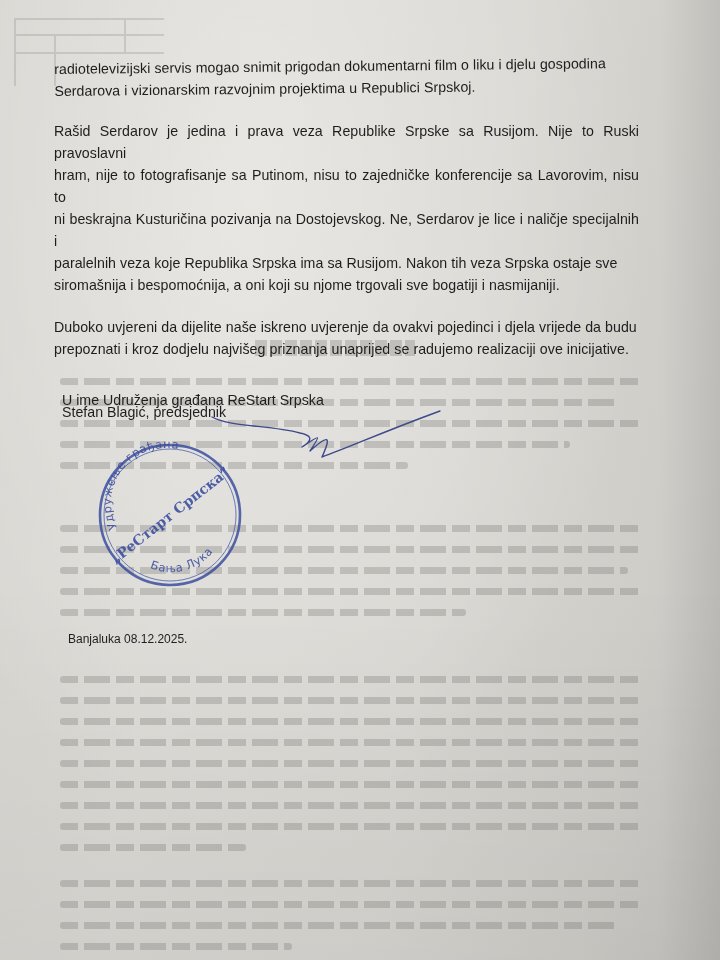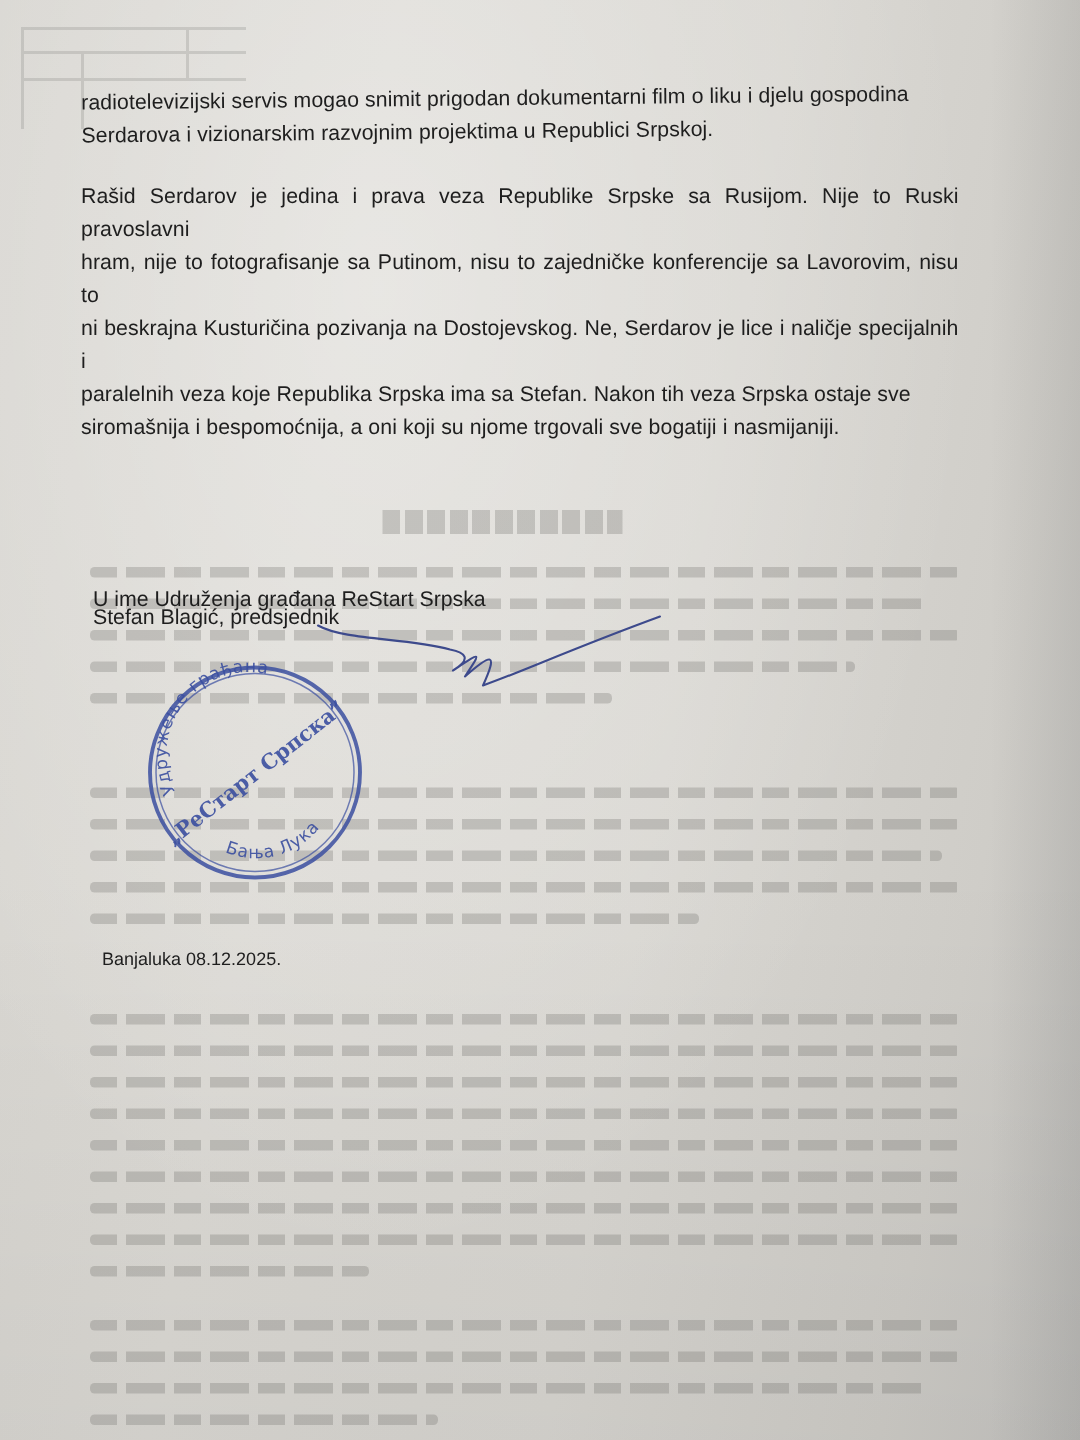--- a/index.html
+++ b/index.html
@@ -96,24 +96,28 @@
 <div class="letter">
   <p class="p1">
     <span>radiotelevizijski servis mogao snimit prigodan dokumentarni film o liku i djelu gospodina</span><br>
     <span>Serdarova i vizionarskim razvojnim projektima u Republici Srpskoj.</span>
   </p>
   <div class="gap-sm"></div>
   <p>
     <span>Rašid Serdarov je jedina i prava veza Republike Srpske sa Rusijom. Nije to Ruski pravoslavni</span><br>
     <span>hram, nije to fotografisanje sa Putinom, nisu to zajedničke konferencije sa Lavorovim, nisu to</span><br>
     <span>ni beskrajna Kusturičina pozivanja na Dostojevskog. Ne, Serdarov je lice i naličje specijalnih i</span><br>
-    <span>paralelnih veza koje Republika Srpska ima sa Stefan. Nakon tih veza Srpska ostaje sve</span><br>
+    <span>paralelnih veza koje Republika Srpska ima sa Rusijom. Nakon tih veza Srpska ostaje sve</span><br>
     <span>siromašnija i bespomoćnija, a oni koji su njome trgovali sve bogatiji i nasmijaniji.</span>
   </p>
   <div class="gap-md"></div>
+  <p>
+    <span>Duboko uvjereni da dijelite naše iskreno uvjerenje da ovakvi pojedinci i djela vrijede da budu</span><br>
+    <span>prepoznati i kroz dodjelu najvišeg priznanja unaprijed se radujemo realizaciji ove inicijative.</span>
+  </p>
   <div class="gap-md"></div>
 </div>
 
 <div class="signline" style="top:392px">U ime Udruženja građana ReStart Srpska</div>
 <div class="signline" style="top:404px">Stefan Blagić, predsjednik</div>
 
 <svg class="signature" viewBox="0 0 240 70">
   <path d="M2,12 C20,22 60,20 90,28 C100,30 105,34 92,42 C110,30 112,28 100,46 C118,30 122,30 112,52 C140,42 170,28 230,6" fill="none" stroke="#3d4a8c" stroke-width="1.4" stroke-linecap="round" stroke-linejoin="round"></path>
 </svg>
 

